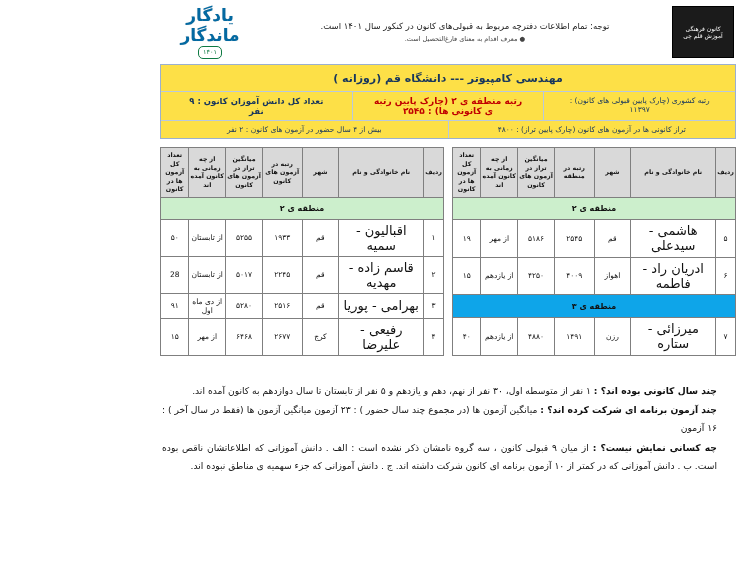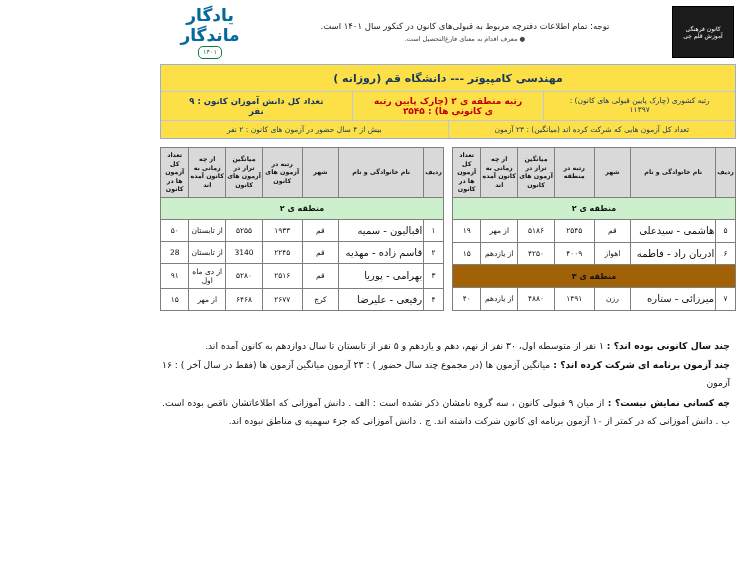--- a/index.html
+++ b/index.html
@@ -78,36 +78,36 @@
     color:#111;
   }
   thead th{
     background:#d9d9d9;
     font-size:6.3px;
     line-height:1.35;
     font-weight:bold;
     height:30px;
     vertical-align:middle;
   }
-  td.name{font-size:10px;text-align:right;}
+  td.name{font-size:13px;}
   .zone-green{background:#ccefcc;font-weight:bold;font-size:8px;}
-  .zone-orange{background:#a16207;font-weight:bold;font-size:8px;}
+  .zone-orange{background:#0ea5e9;font-weight:bold;font-size:8px;}
   col.c-idx{width:7%;}
   col.c-name{width:30%;}
   col.c-city{width:13%;}
   col.c-rank{width:14%;}
   col.c-avg{width:13%;}
   col.c-since{width:13%;}
   col.c-total{width:10%;}
 
   
   .qa{
     margin:26px 10px 0 10px;font-size:9.2px;line-height:1.95;color:#111;text-align:justify;
   }
-  .qa p{margin:0 4px 2px 0;}
+  .qa p{margin:0 17px 2px 0;}
   .qa .q{font-weight:bold;}
 </style>
 </head>
 <body>
 
 <div class="page">
 
   <div class="header">
     <div class="logo-left">کانون فرهنگی آموزش قلم چی</div>
     <div class="header-note">
@@ -121,21 +121,21 @@
   </div>
 
   <div class="banner">
     <div class="title">مهندسی کامپیوتر --- دانشگاه قم (روزانه )</div>
     <div class="row">
       <div class="cell">رتبه کشوری (چارک پایین قبولی های کانون) : ۱۱۳۹۷</div>
       <div class="cell em">رتبه منطقه ی ۲ (چارک پایین رتبه ی کانونی ها) : ۲۵۴۵</div>
       <div class="cell em2">تعداد کل دانش آموزان کانون : ۹ نفر</div>
     </div>
     <div class="row">
-      <div class="cell">تعداد کل آزمون هایی که شرکت کرده اند (میانگین) : ۲۳ آزمون</div>
+      <div class="cell">تراز کانونی ها در آزمون های کانون (چارک پایین تراز) : ۴۸۰۰</div>
       <div class="cell">بیش از ۴ سال حضور در آزمون های کانون : ۲ نفر</div>
     </div>
   </div>
 
   <div class="tables">
 
     <table>
       <colgroup>
         <col class="c-idx">
           <col class="c-name">
@@ -225,21 +225,21 @@
           <td>۱۹۳۳</td>
           <td>۵۲۵۵</td>
           <td>از تابستان</td>
           <td>۵۰</td>
         </tr>
         <tr>
           <td>۲</td>
           <td class="name">قاسم زاده - مهدیه</td>
           <td>قم</td>
           <td>۲۲۴۵</td>
-          <td>3140</td>
+          <td>۵۰۱۷</td>
           <td>از تابستان</td>
           <td>28</td>
         </tr>
         <tr>
           <td>۳</td>
           <td class="name">بهرامی - پوریا</td>
           <td>قم</td>
           <td>۲۵۱۶</td>
           <td>۵۲۸۰</td>
           <td>از دی ماه اول</td>

